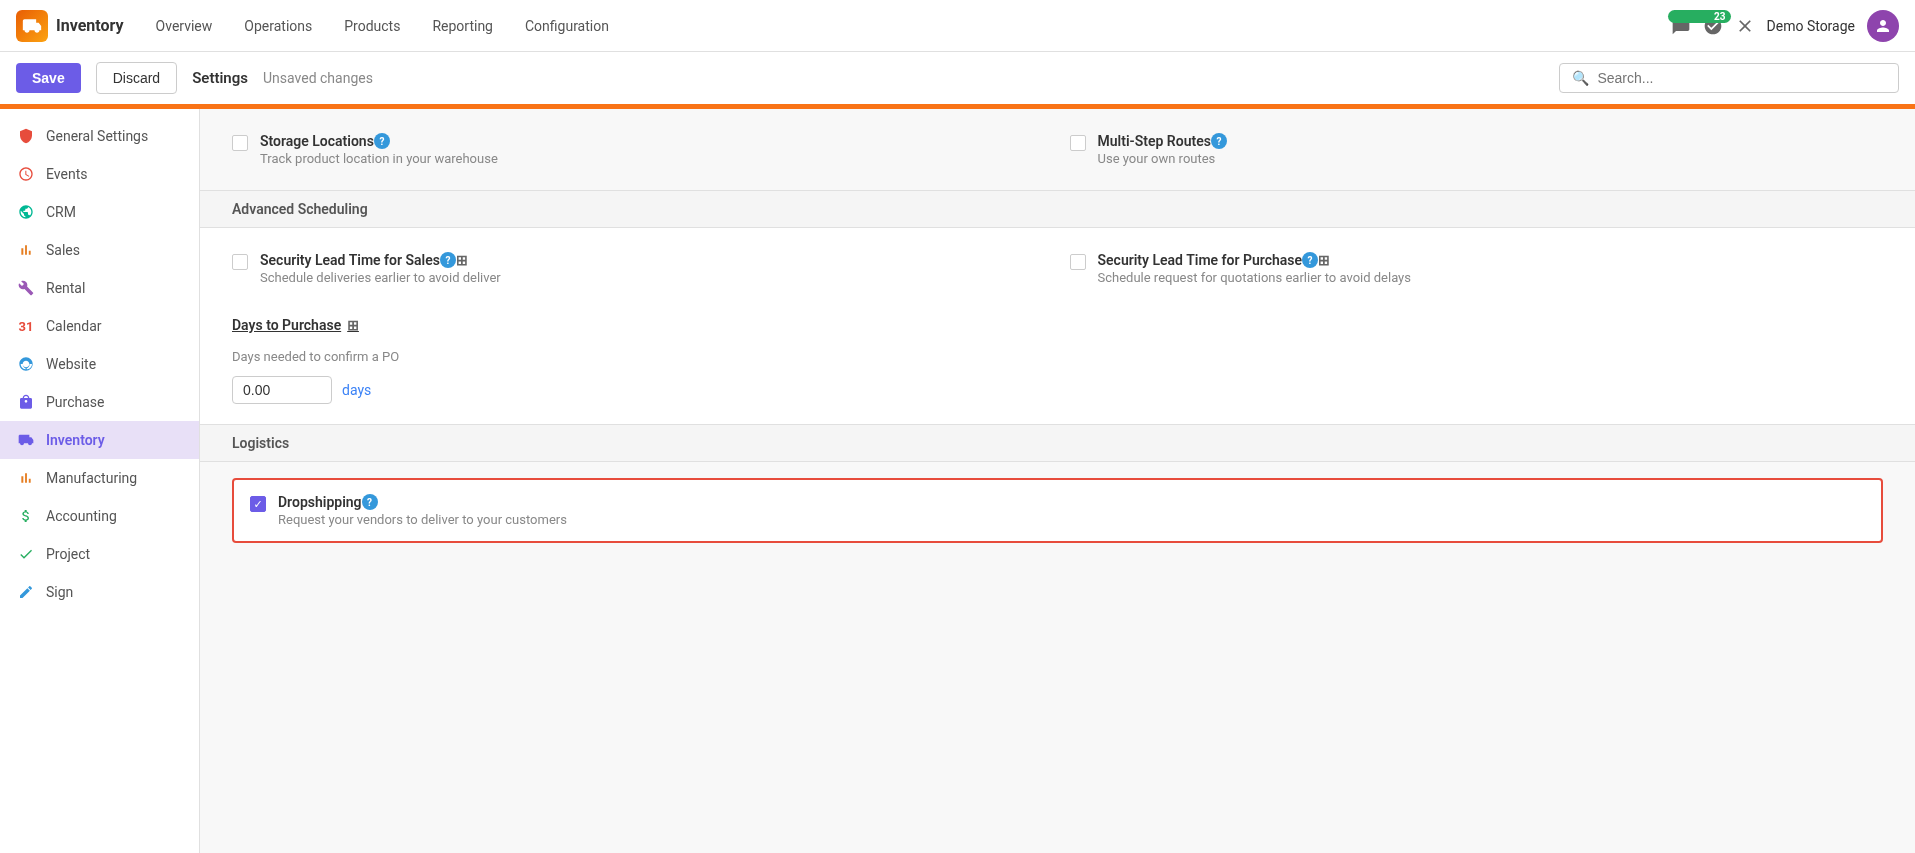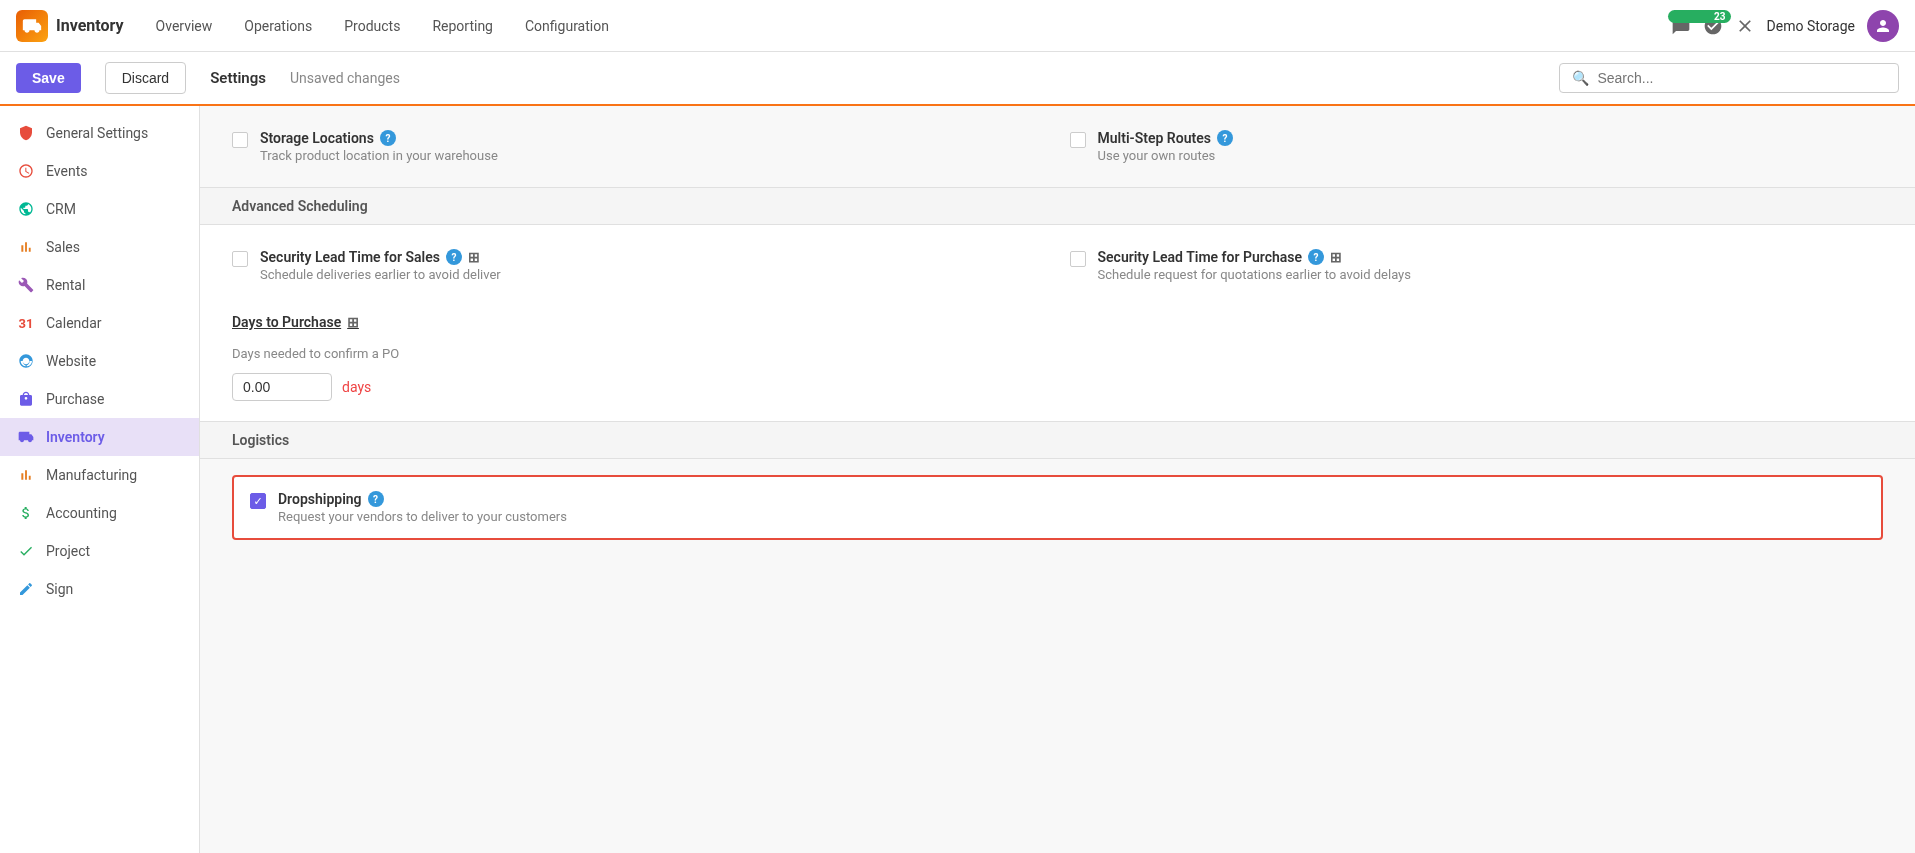--- a/index.html
+++ b/index.html
@@ -85,22 +85,22 @@
       font-size: 14px;
       cursor: pointer;
     }
 
     
     .toolbar {
       display: flex;
       align-items: center;
       padding: 10px 16px;
       background: #fff;
-      border-bottom: 2px solid #f97316;
-      gap: 24px;
+      border-bottom: 5px solid #f97316;
+      gap: 15px;
     }
     .btn-save {
       background: #6c5ce7;
       color: white;
       border: none;
       padding: 7px 16px;
       border-radius: 4px;
       cursor: pointer;
       font-size: 14px;
       font-weight: 600;
@@ -221,21 +221,20 @@
       align-items: center;
       justify-content: center;
     }
     .setting-info {}
     .setting-title {
       font-weight: 600;
       color: #333;
       font-size: 14px;
       display: flex;
       align-items: center;
-      gap: 6px;
     }
     .setting-desc {
       color: #888;
       font-size: 13px;
       margin-top: 2px;
     }
     .help-icon {
       width: 16px;
       height: 16px;
       border-radius: 50%;
@@ -279,21 +278,21 @@
     }
     .days-input {
       border: 1px solid #ccc;
       border-radius: 4px;
       padding: 5px 10px;
       width: 100px;
       font-size: 14px;
       color: #333;
     }
     .days-label {
-      color: #ef4444;
+      color: #3b82f6;
       font-size: 14px;
     }
 
     
     .dropshipping-item {
       margin: 16px 32px;
       border: 2px solid #e74c3c;
       border-radius: 4px;
       padding: 14px 16px;
       display: flex;

